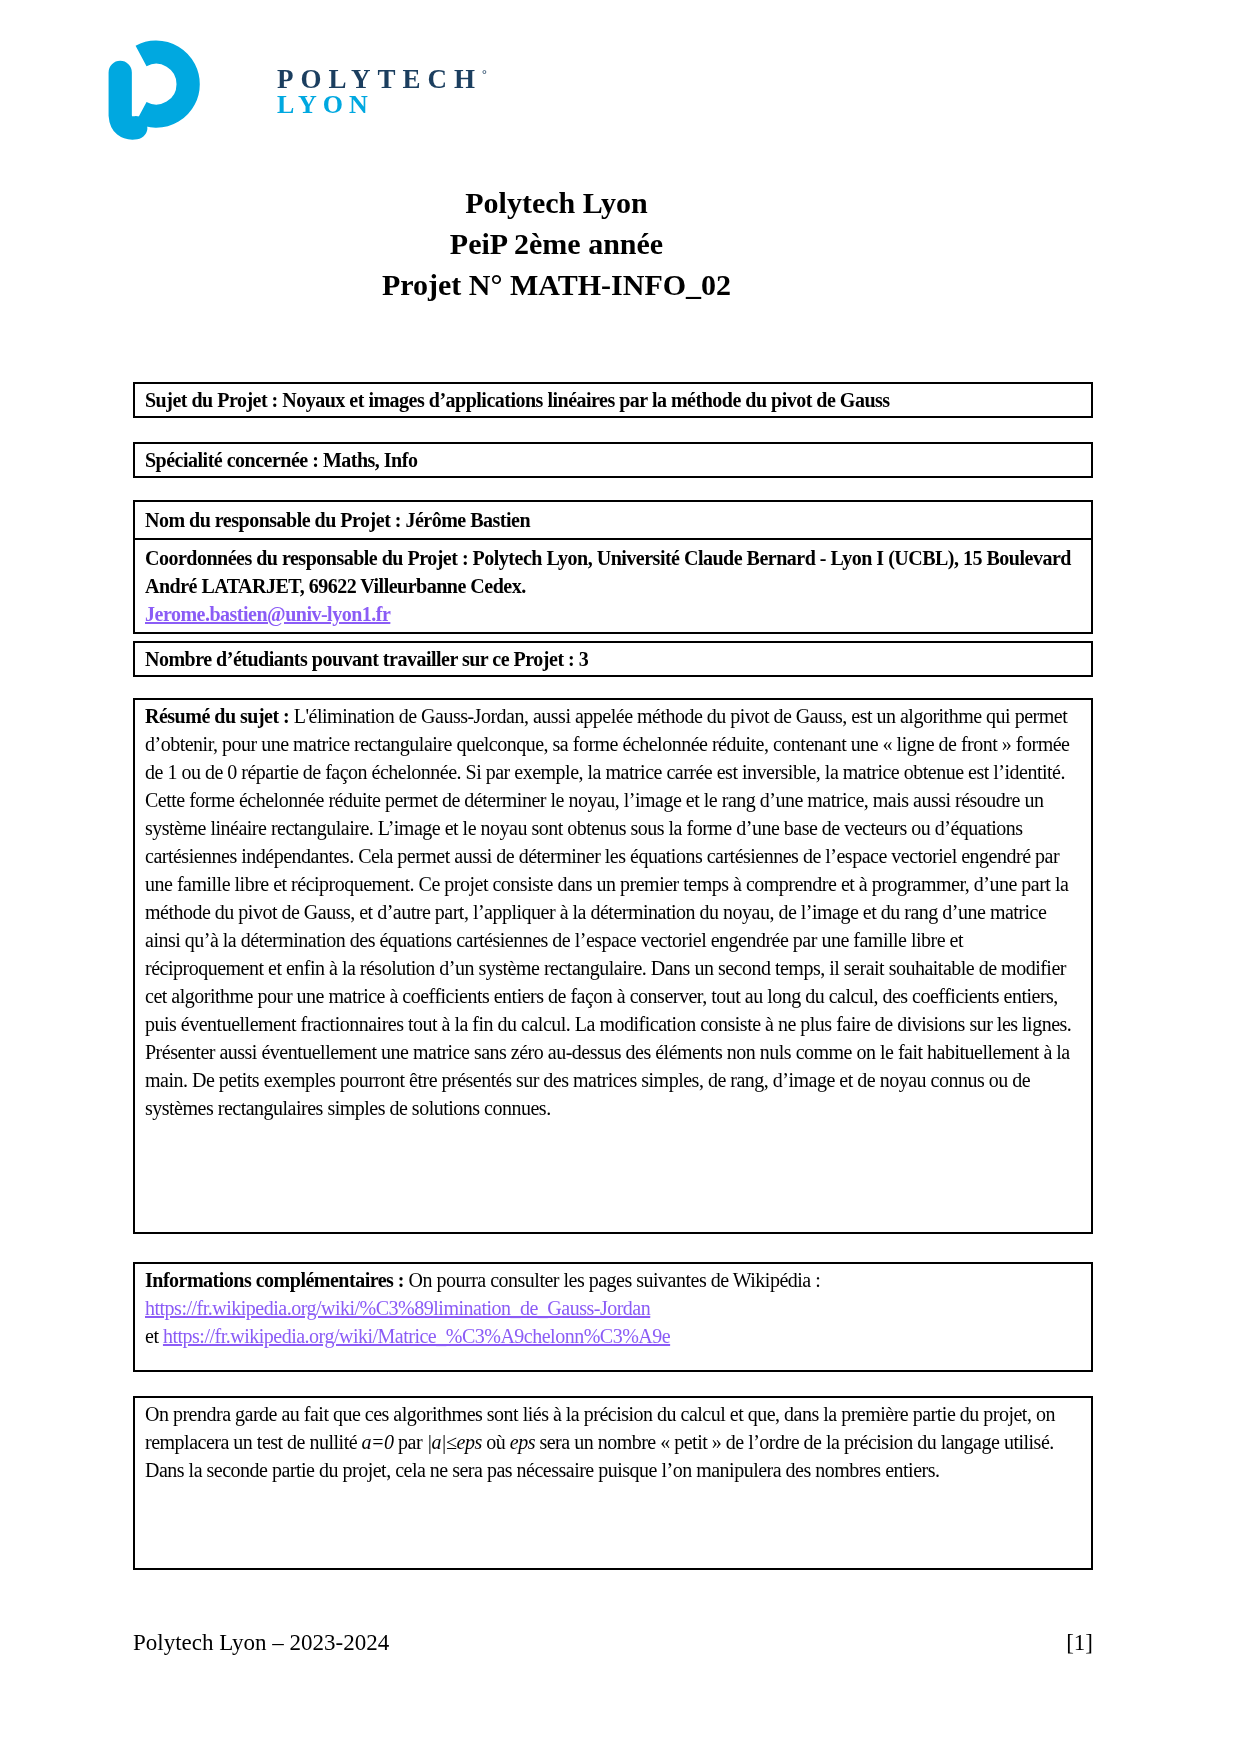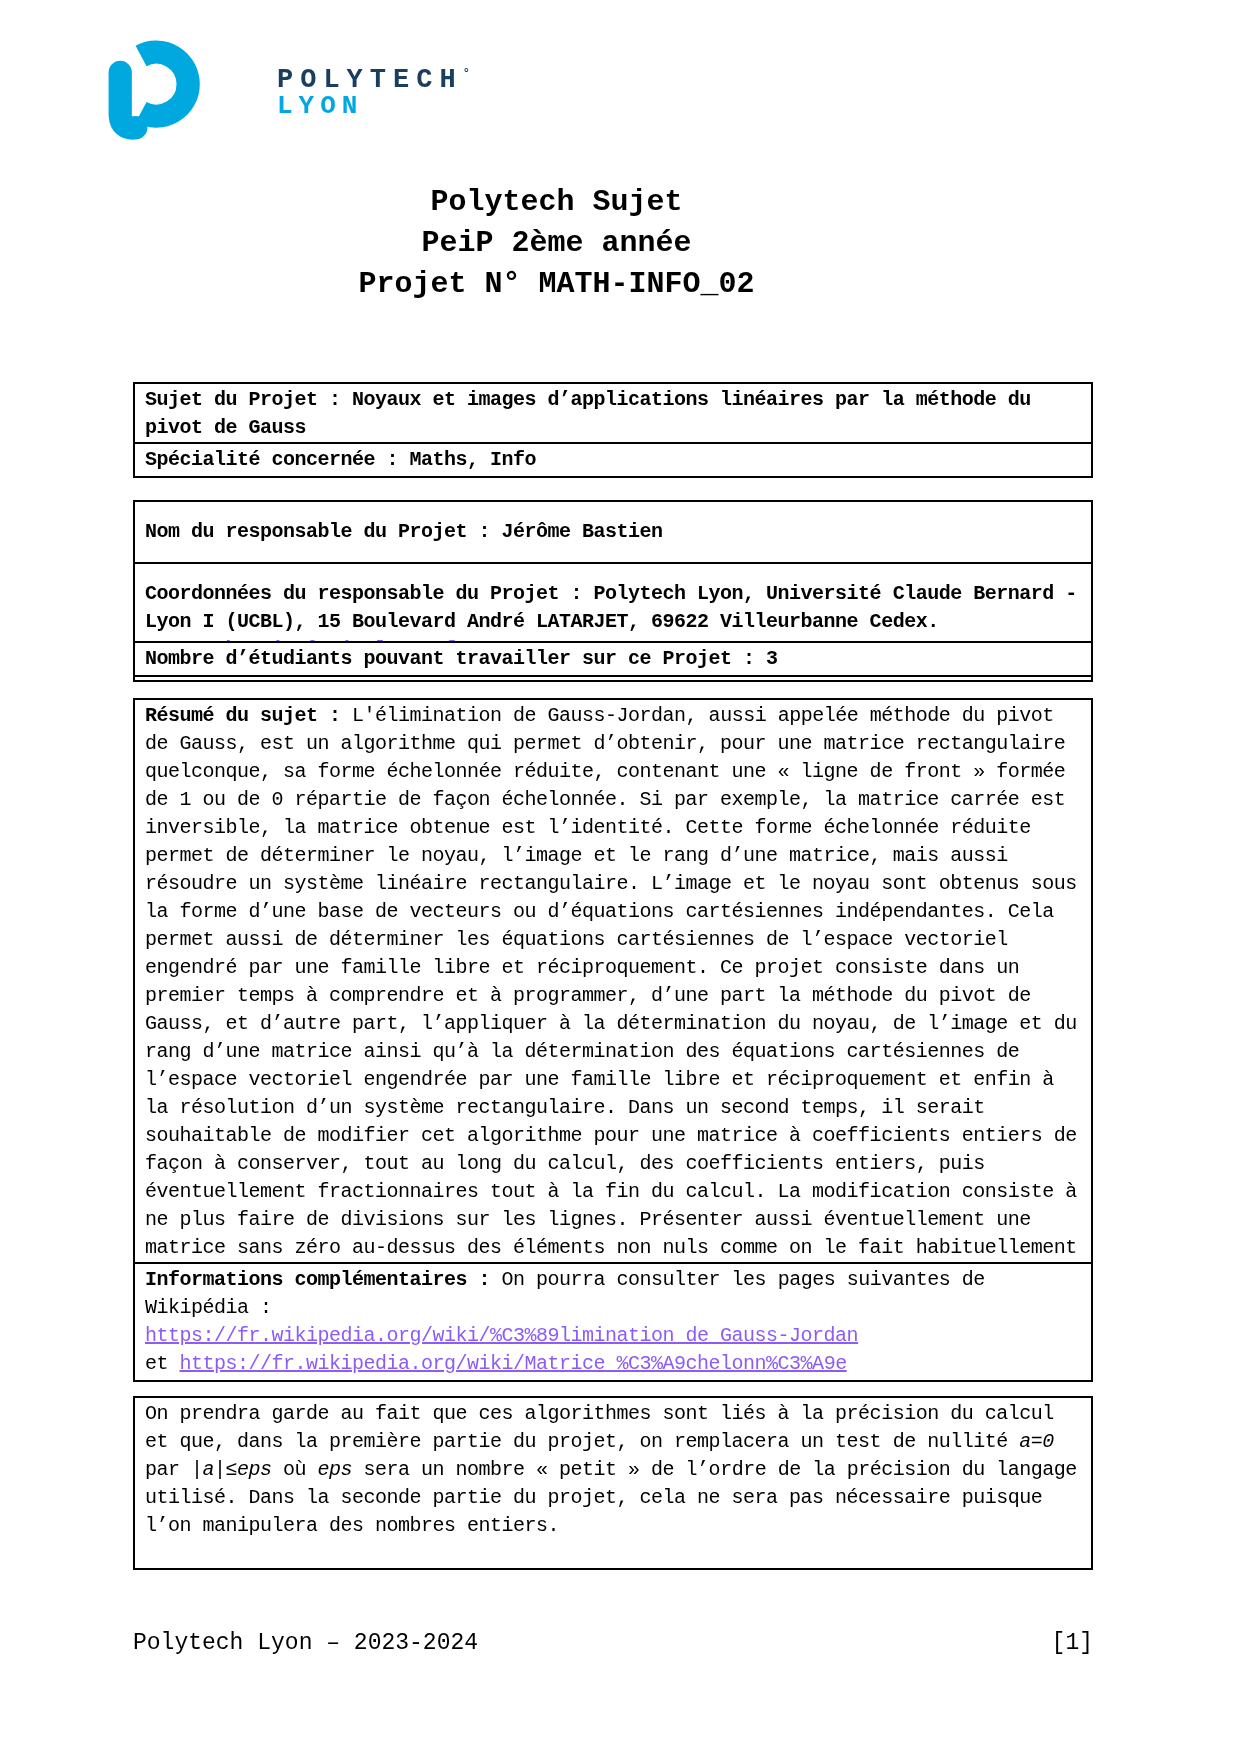--- a/index.html
+++ b/index.html
@@ -1,20 +1,20 @@
 <!DOCTYPE html>
 <html><head>
 <meta charset="utf-8">
 <style>
   html,body{margin:0;padding:0;background:#ffffff;}
   .page{
     position:relative;
     width:1241px;height:1755px;
     background:#ffffff;
-    font-family:Liberation Mono, monospace;
+    font-family:Liberation Serif, serif;
     color:#000;
     overflow:hidden;
   }
   
   .logo{position:absolute;top:36px;left:95px;display:flex;align-items:center;}
   .logo-text{margin-left:22px;}
   .logo-brand{
     font-size:27px;font-weight:bold;letter-spacing:7px;
     color:#1B3E5F;line-height:28px;
   }
@@ -30,21 +30,21 @@
   }
   
   .box{
     position:absolute;left:133px;width:960px;box-sizing:border-box;
     border:2px solid #000;
     padding:2px 10px;
     font-size:20px;line-height:28px;letter-spacing:-0.5px;
     background:#fff;
   }
   .box.nopad{padding:0;}
-  .row{padding:16px 10px;}
+  .row{padding:4px 10px;}
   .row.divided{border-bottom:2px solid #000;}
   .bold{font-weight:bold;}
   .box-sujet{top:382px;}
   .box-specialite{top:442px;}
   .box-responsable{top:500px;}
   .box-etudiants{top:641px;}
   .box-resume{top:698px;min-height:536px;}
   .box-infos{top:1262px;min-height:110px;}
   .box-remarques{top:1396px;min-height:174px;}
   a.doclink{color:#8b5cf6;text-decoration:underline;}
@@ -67,21 +67,21 @@
       <path d="M 47.5 77.1 A 33 33 0 1 0 47.5 18.9" fill="none" stroke="#00A8E0" stroke-width="24" stroke-linecap="butt"></path>
       <path d="M 26 36 L 26 80 Q 27 95 42 93" fill="none" stroke="#00A8E0" stroke-width="24" stroke-linecap="round"></path>
     </svg>
     <div class="logo-text">
       <div class="logo-brand"><span>POLYTECH</span><span class="logo-reg">°</span></div>
       <div class="logo-city">LYON</div>
     </div>
   </div>
 
   <div class="title-block">
-    <div>Polytech Sujet</div>
+    <div>Polytech Lyon</div>
     <div>PeiP 2ème année</div>
     <div>Projet N° MATH-INFO_02</div>
   </div>
 
   <div class="box box-sujet bold">
     <span>Sujet du Projet : Noyaux et images d’applications linéaires par la méthode du pivot de Gauss</span>
   </div>
 
   <div class="box box-specialite bold">
     <span>Spécialité concernée : Maths, Info</span>

